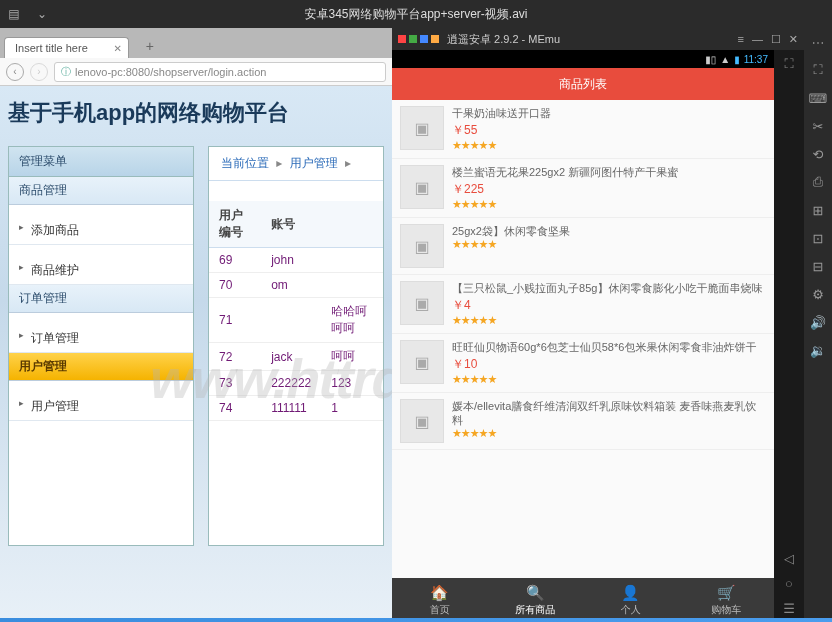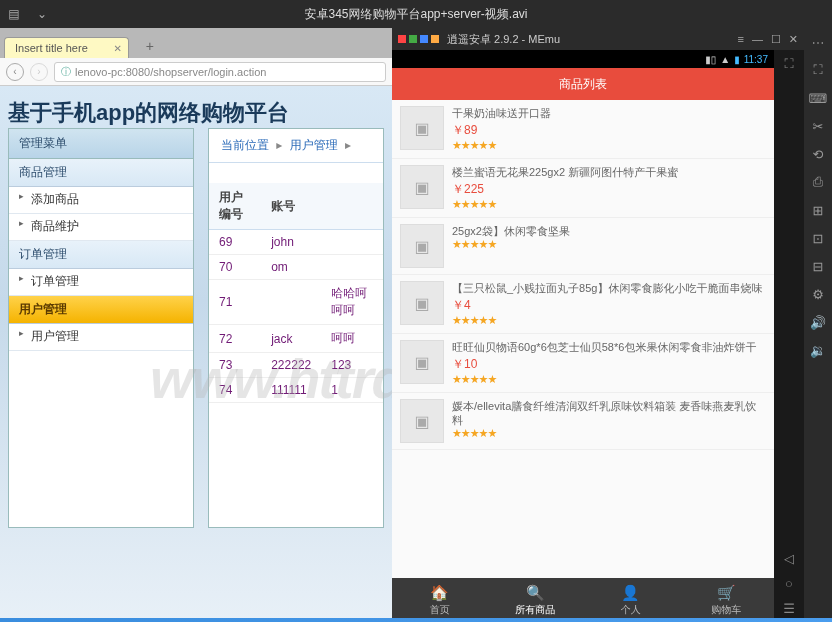--- a/index.html
+++ b/index.html
@@ -3,34 +3,34 @@
 <meta charset="utf-8">
 <style>
 *{margin:0;padding:0;box-sizing:border-box;font-family:"Microsoft YaHei",Arial,sans-serif}
 body{background:#1a1a1a;width:832px;height:622px;overflow:hidden;position:relative}
 .titlebar{height:28px;background:#2b2b2b;color:#ccc;display:flex;align-items:center;font-size:12px;position:relative}
 .titlebar .icon-box{width:28px;height:28px;display:flex;align-items:center;justify-content:center;color:#aaa}
 .titlebar .title{position:absolute;left:50%;transform:translateX(-50%);color:#ddd}
 .workspace{display:flex;height:594px;background:#333}
 .browser{flex:1;background:#f0f0f0;display:flex;flex-direction:column;position:relative}
 .tabbar{height:30px;background:#b8b8b8;display:flex;align-items:flex-end;padding:0 4px}
-.tab{background:#fef9c3;border:1px solid #999;border-bottom:none;border-radius:4px 4px 0 0;padding:4px 40px 4px 10px;font-size:11px;color:#555;position:relative;margin-right:9px}
+.tab{background:#ffffff;border:1px solid #999;border-bottom:none;border-radius:4px 4px 0 0;padding:4px 40px 4px 10px;font-size:11px;color:#555;position:relative;margin-right:9px}
 .tab .close{position:absolute;right:6px;top:5px;color:#888;font-size:10px}
 .newtab{color:#666;font-size:14px;padding:0 8px 4px}
 .addrbar{height:28px;background:#f8f8f8;border-bottom:1px solid #ccc;display:flex;align-items:center;padding:0 6px;gap:6px}
 .nav-btn{width:18px;height:18px;border-radius:50%;border:1px solid #aaa;display:flex;align-items:center;justify-content:center;color:#888;font-size:10px}
 .urlbox{flex:1;height:20px;border:1px solid #ccc;border-radius:3px;background:#fff;display:flex;align-items:center;padding:0 6px;font-size:11px;color:#888;gap:4px}
 .urlbox .info{color:#5a9;font-size:10px}
 .page{flex:1;background:linear-gradient(180deg,#d8e8f5 0%,#c5d9ea 40%,#e8f0f7 100%);padding:12px 8px;position:relative;overflow:hidden}
-.page-title{font-size:22px;font-weight:bold;color:#1a3a5a;}
+.page-title{font-size:22px;font-weight:bold;color:#1a3a5a;margin-bottom:18px}
 .content-row{display:flex;gap:14px}
 .sidebar{width:186px;border:1px solid #9bb;background:#fff}
 .menu-header{background:linear-gradient(180deg,#d0e4f0,#b8d4e8);padding:6px 10px;font-size:12px;font-weight:normal;color:#2a4a6a;border-bottom:1px solid #9bb}
 .menu-group{background:linear-gradient(180deg,#e8f2fa,#d8e8f5);padding:5px 10px;font-size:12px;color:#2a4a6a;border-bottom:1px solid #bcd}
-.menu-item{padding:4px 10px 5px 22px;font-size:12px;color:#333;border-bottom:1px solid #e0e8f0;position:relative;cursor:pointer}
+.menu-item{padding:17px 10px 5px 22px;font-size:12px;color:#333;border-bottom:1px solid #e0e8f0;position:relative;cursor:pointer}
 .menu-item::before{content:"▸";position:absolute;left:10px;color:#666;font-size:9px}
 .menu-active{background:linear-gradient(180deg,#ffd24a,#f5b300);color:#5a3a00;font-weight:bold}
 .main-panel{flex:1;border:1px solid #9bb;background:#fff;min-height:400px}
 .breadcrumb{padding:8px 12px;font-size:12px;border-bottom:1px solid #cde}
 .breadcrumb a{color:#2a6ab8;text-decoration:none}
 .breadcrumb .sep{color:#888;margin:0 4px}
 .tbl{width:100%;border-collapse:collapse;margin-top:20px;font-size:12px}
 .tbl th{text-align:left;padding:6px 10px;background:#f4f8fc;border-bottom:1px solid #cde;color:#444}
 .tbl td{padding:5px 10px;border-bottom:1px solid #eee;color:#701a75}
 .watermark{position:absolute;top:260px;left:150px;font-size:56px;font-weight:bold;color:rgba(180,180,180,0.35);pointer-events:none;font-style:italic;letter-spacing:-2px}
@@ -181,21 +181,21 @@
           <span class="sig">▲</span>
           <span>▮</span>
           <span>11:37</span>
         </div>
         <div class="app-header">商品列表</div>
         <div class="product-list" id="product-list">
             <div class="product">
               <div class="thumb">▣</div>
               <div class="pinfo">
                 <div class="pname">干果奶油味送开口器</div>
-                <div class="pprice">￥89</div>
+                <div class="pprice">￥55</div>
                 <div class="stars">★★★★★</div>
               </div>
             </div>
             <div class="product">
               <div class="thumb">▣</div>
               <div class="pinfo">
                 <div class="pname">楼兰蜜语无花果225gx2 新疆阿图什特产干果蜜</div>
                 <div class="pprice">￥225</div>
                 <div class="stars">★★★★★</div>
               </div>

